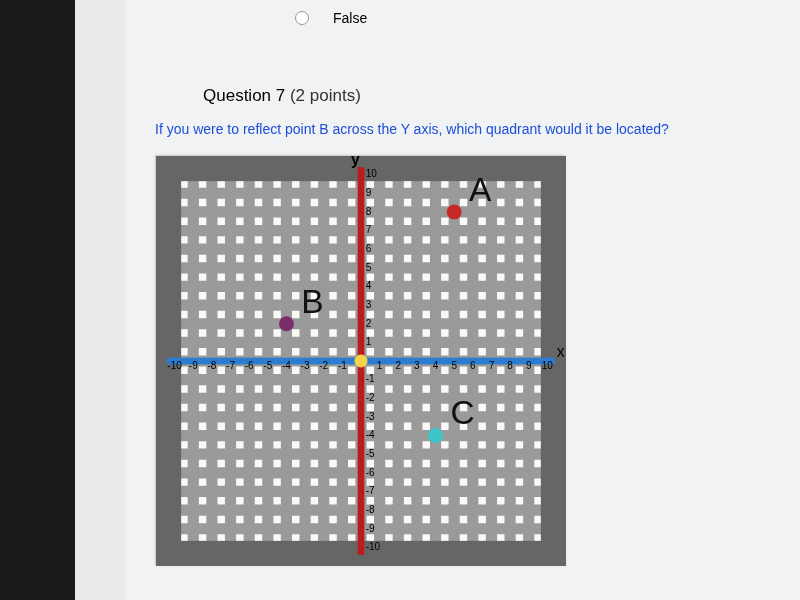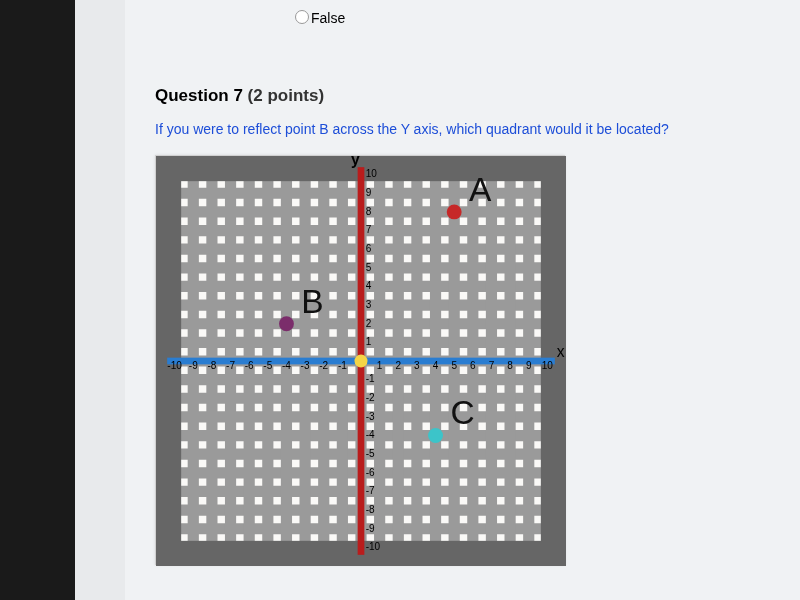--- a/index.html
+++ b/index.html
@@ -21,36 +21,36 @@
       flex-shrink: 0;
     }
     .content {
       flex: 1;
       background: #f0f2f4;
       padding: 10px 30px;
       overflow: hidden;
     }
     .option-row {
       display: flex;
-      align-items: flex-start;
-      gap: 2px;
+      align-items: center;
+      gap: 24px;
       margin-left: 140px;
       margin-bottom: 60px;
     }
     .radio {
       width: 14px;
       height: 14px;
       border: 1px solid #999;
       border-radius: 50%;
       background: #fff;
     }
     .option-label { font-size: 14px; color: #000; }
     .qheader { font-size: 17px; margin-bottom: 15px; }
-    .qheader b { font-weight: bold; }
-    .pts { font-weight: bold; color: #333; }
+    .qheader b { font-weight: normal; margin-left: 48px; }
+    .pts { font-weight: normal; color: #333; }
     .prompt { font-size: 14px; color: #1d4ed8; margin-bottom: 18px; }
     .graph-wrap {
       width: 410px;
       height: 410px;
       background: #faf9f7;
       position: relative;
       border: 1px solid #d0d0d0;
       box-shadow: 0 0 3px rgba(0,0,0,0.1);
     }
     svg { display: block; }

